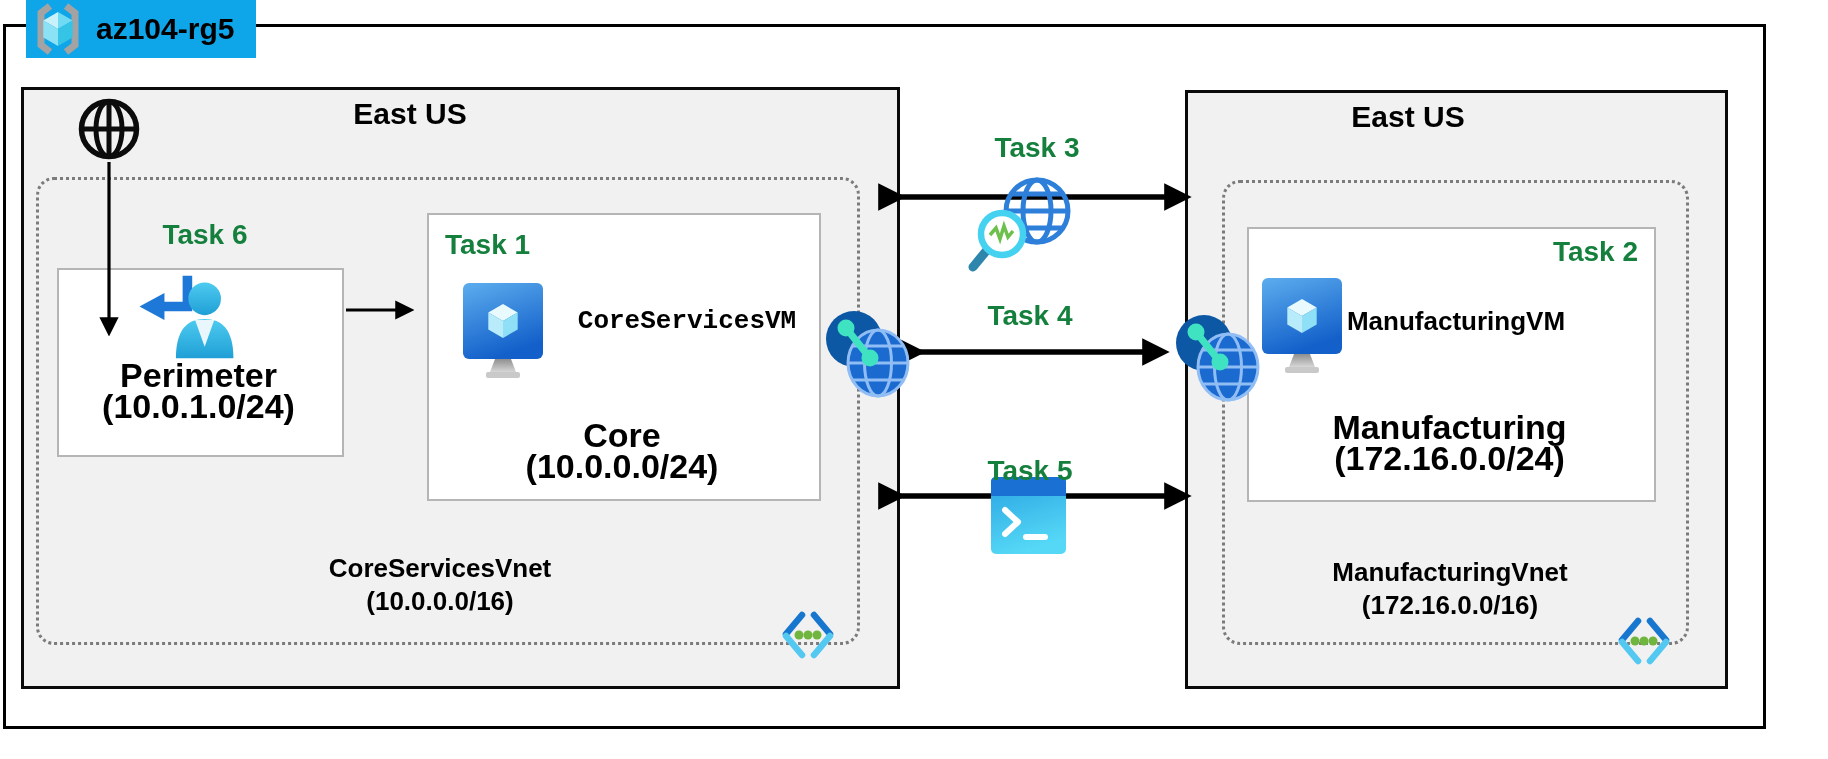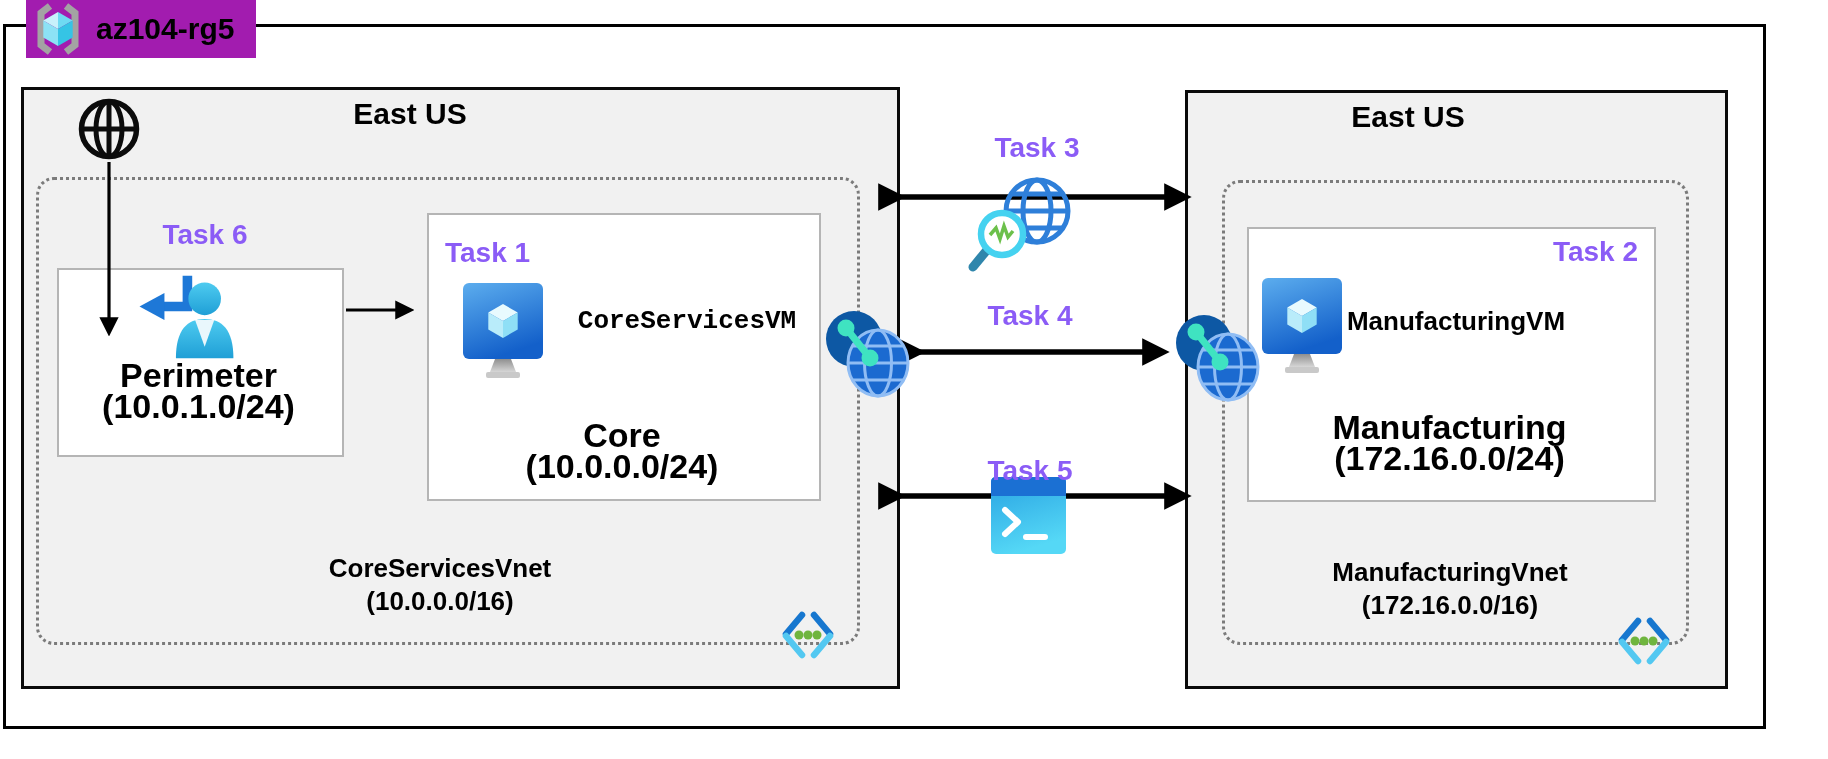--- a/index.html
+++ b/index.html
@@ -2,38 +2,38 @@
 <html><head>
 <meta charset="utf-8">
 <style>
   html,body{margin:0;padding:0;background:#fff;}
   body{width:1828px;height:759px;position:relative;overflow:hidden;
        font-family:"Liberation Sans","DejaVu Sans",sans-serif;-webkit-font-smoothing:antialiased;}
   .abs{position:absolute;}
   
   .rg-box{left:3px;top:24px;width:1757px;height:699px;border:3px solid #000;background:#fff;z-index:0;}
   .rg-label{left:26px;top:0px;height:58px;display:flex;align-items:center;gap:10px;
-            background:#a21caf;padding:0 22px 0 4px;z-index:10;}
+            background:#0ea5e9;padding:0 22px 0 4px;z-index:10;}
   .rg-title{font-size:30px;font-weight:700;color:#000;}
   
   .region{background:#f1f1f1;border:3px solid #0a0a0a;z-index:1;}
   .region-left{left:21px;top:87px;width:873px;height:596px;}
   .region-right{left:1185px;top:90px;width:537px;height:593px;}
   .region-header{font-size:30px;font-weight:700;color:#000;text-align:center;z-index:6;}
   
   .vnet-dotted{border:3px dotted #7b7b7b;border-radius:18px;z-index:2;}
   .vnet-left{left:36px;top:177px;width:818px;height:462px;}
   .vnet-right{left:1222px;top:180px;width:461px;height:459px;}
   
   .wbox{background:#fff;border:2px solid #b5b5b5;z-index:3;}
   .box-perimeter{left:57px;top:268px;width:283px;height:185px;}
   .box-task1{left:427px;top:213px;width:390px;height:284px;}
   .box-task2{left:1247px;top:227px;width:405px;height:271px;}
   
-  .task-label{font-size:28px;font-weight:700;color:#8b5cf6;z-index:6;}
+  .task-label{font-size:28px;font-weight:700;color:#15803d;z-index:6;}
   .entity{font-size:26px;font-weight:700;color:#000;z-index:6;}
   .sub2{font-size:34px;font-weight:700;color:#000;line-height:31px;text-align:center;z-index:6;}
   .vnet2{font-size:26px;font-weight:700;color:#000;line-height:33px;text-align:center;z-index:6;}
   .tc{text-align:center;}  .tr{text-align:right;}
   svg{display:block;}
   .ic{z-index:5;}
   #arrows{left:0;top:0;z-index:4;pointer-events:none;}
 </style>
 </head>
 <body>
@@ -60,21 +60,21 @@
 <div class="abs region-header" style="left:1248px;top:100px;width:320px;">East US</div>
 
 <div class="abs vnet-dotted vnet-left"></div>
 <div class="abs vnet-dotted vnet-right"></div>
 
 <div class="abs wbox box-perimeter"></div>
 <div class="abs wbox box-task1"></div>
 <div class="abs wbox box-task2"></div>
 
 <div class="abs task-label tc" style="left:120px;top:219px;width:170px;">Task 6</div>
-<div class="abs task-label" style="left:445px;top:237px;">Task 1</div>
+<div class="abs task-label" style="left:445px;top:229px;">Task 1</div>
 <div class="abs task-label tr" style="left:1420px;top:236px;width:218px;">Task 2</div>
 <div class="abs task-label tc" style="left:937px;top:132px;width:200px;">Task 3</div>
 <div class="abs task-label tc" style="left:930px;top:300px;width:200px;">Task 4</div>
 <div class="abs task-label tc" style="left:930px;top:428px;width:200px;margin-top:27px;">Task 5</div>
 
 <div class="abs sub2" style="left:57px;top:360px;width:283px;">
   <div>Perimeter</div>
   <div>(10.0.1.0/24)</div>
 </div>
 <div class="abs entity tc" style="left:567px;top:306px;width:240px;font-family:Liberation Mono, monospace;">CoreServicesVM</div>

